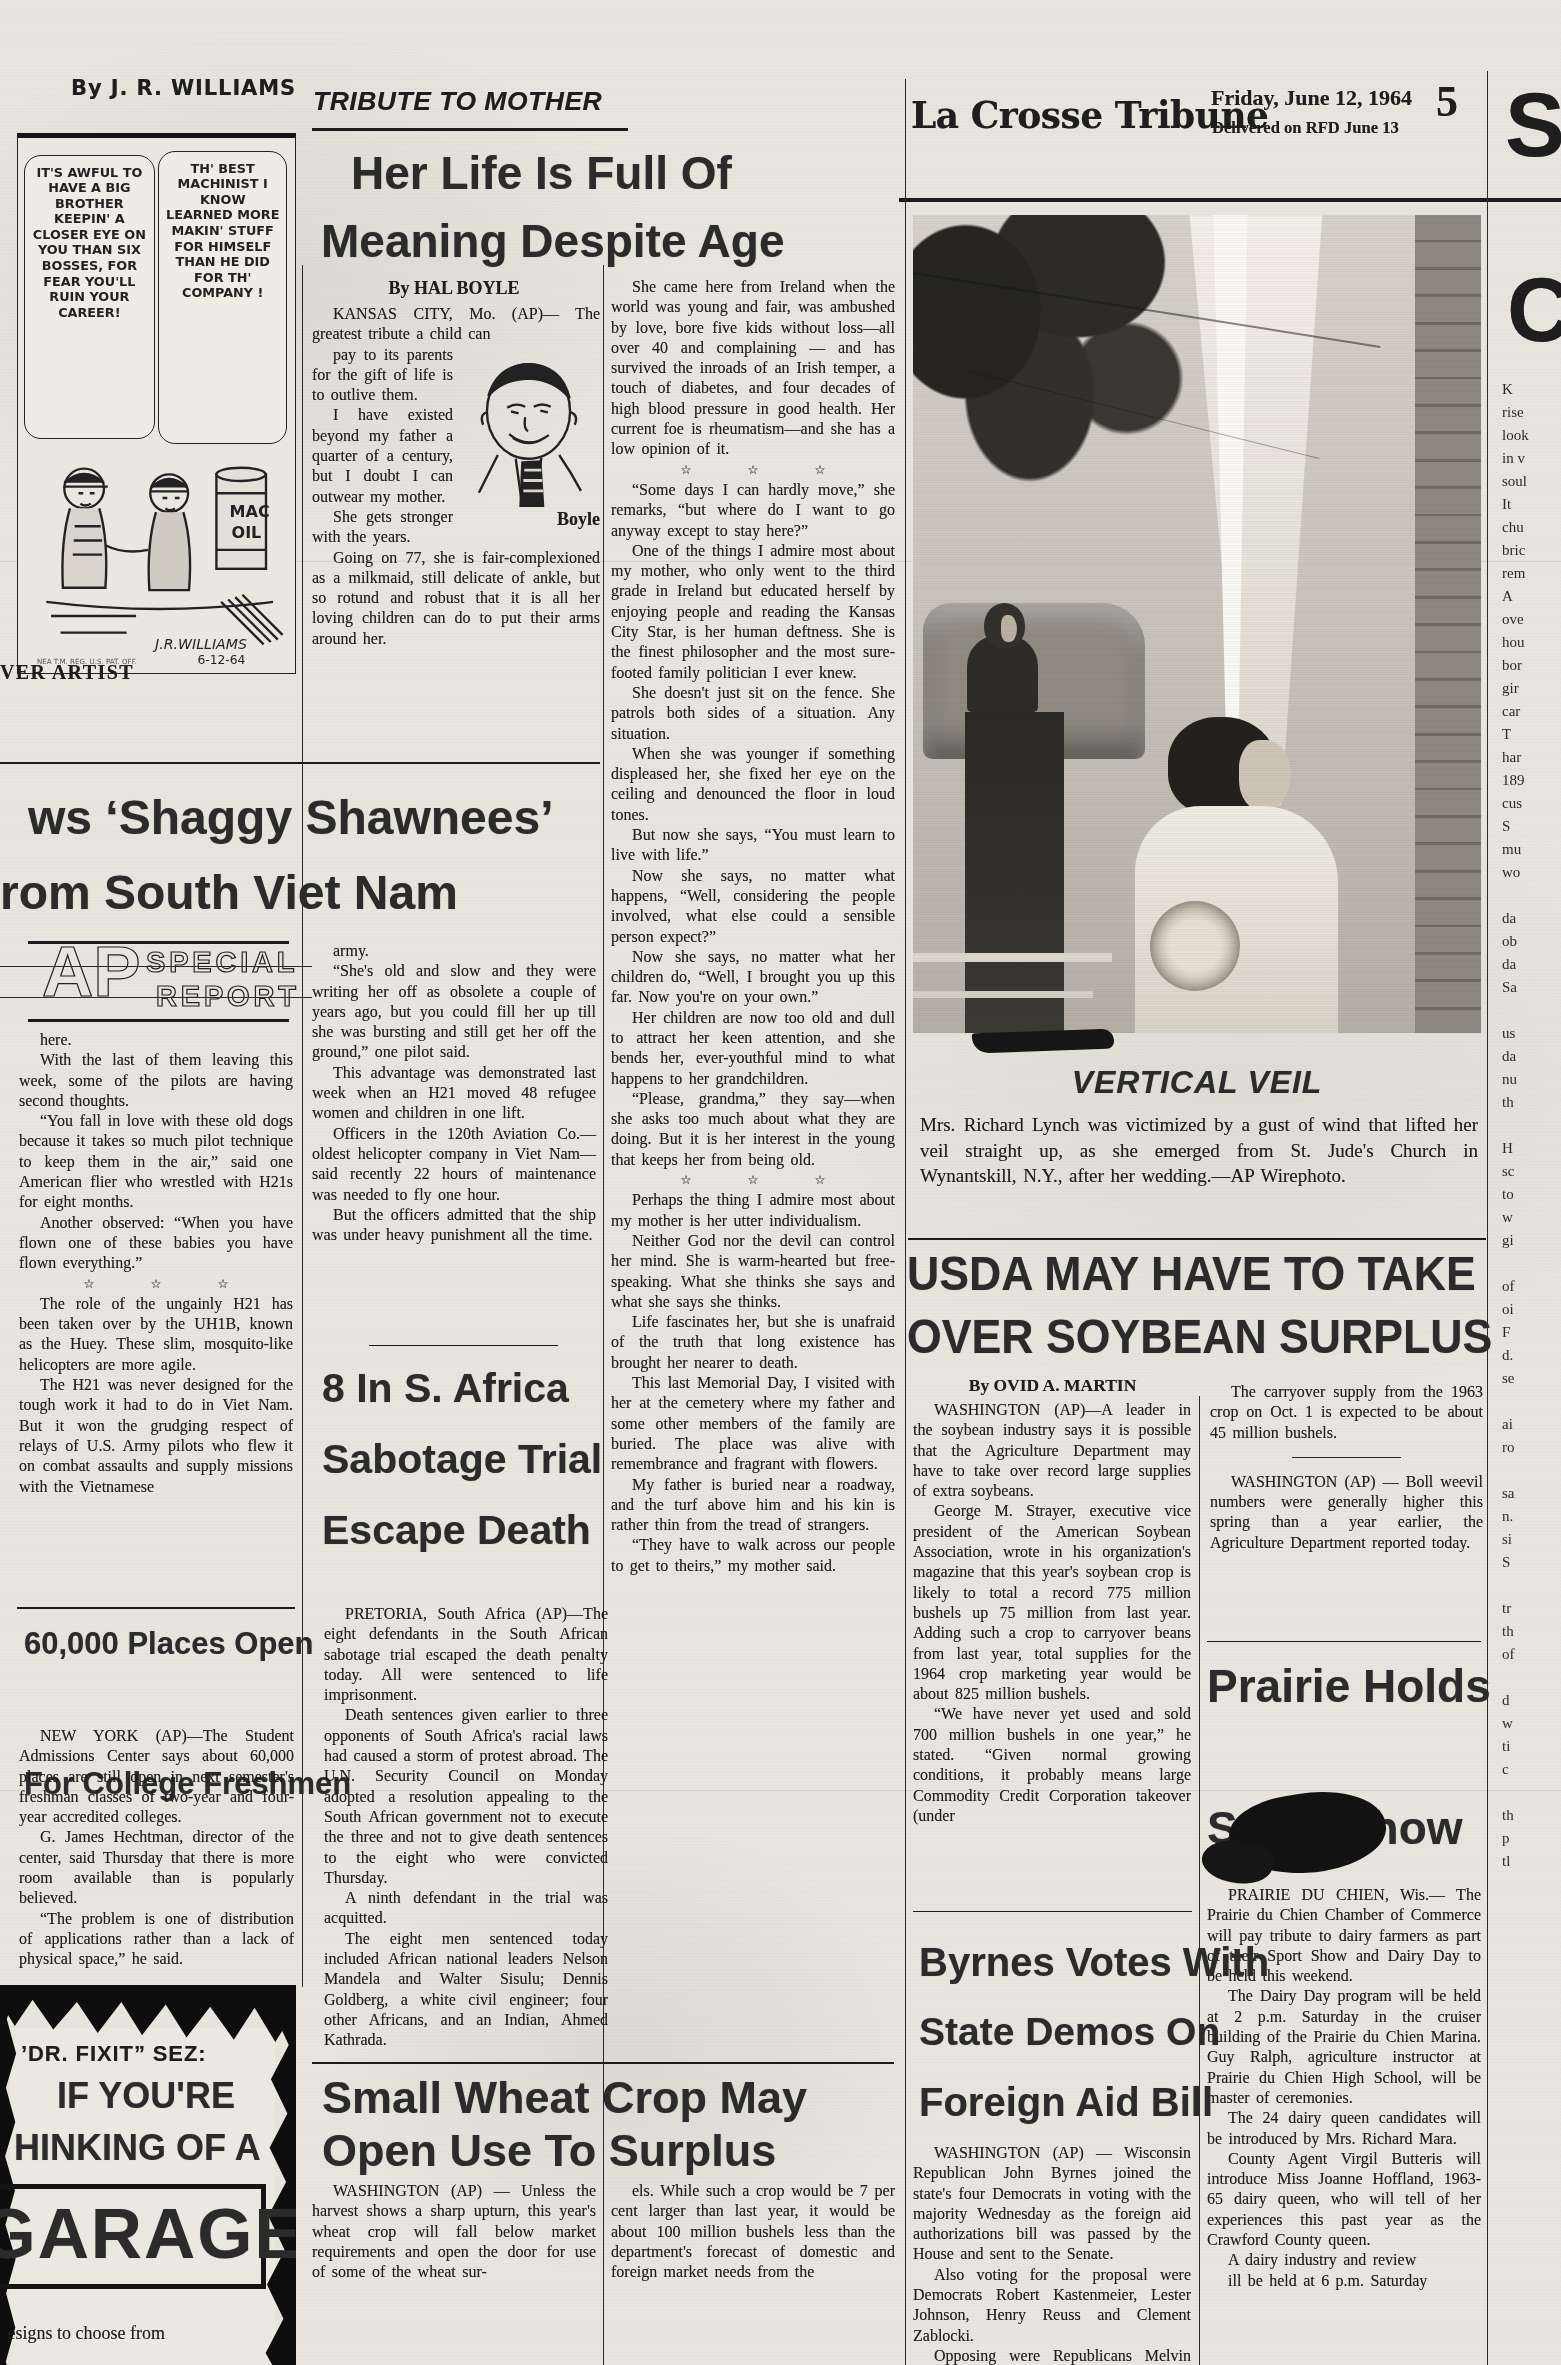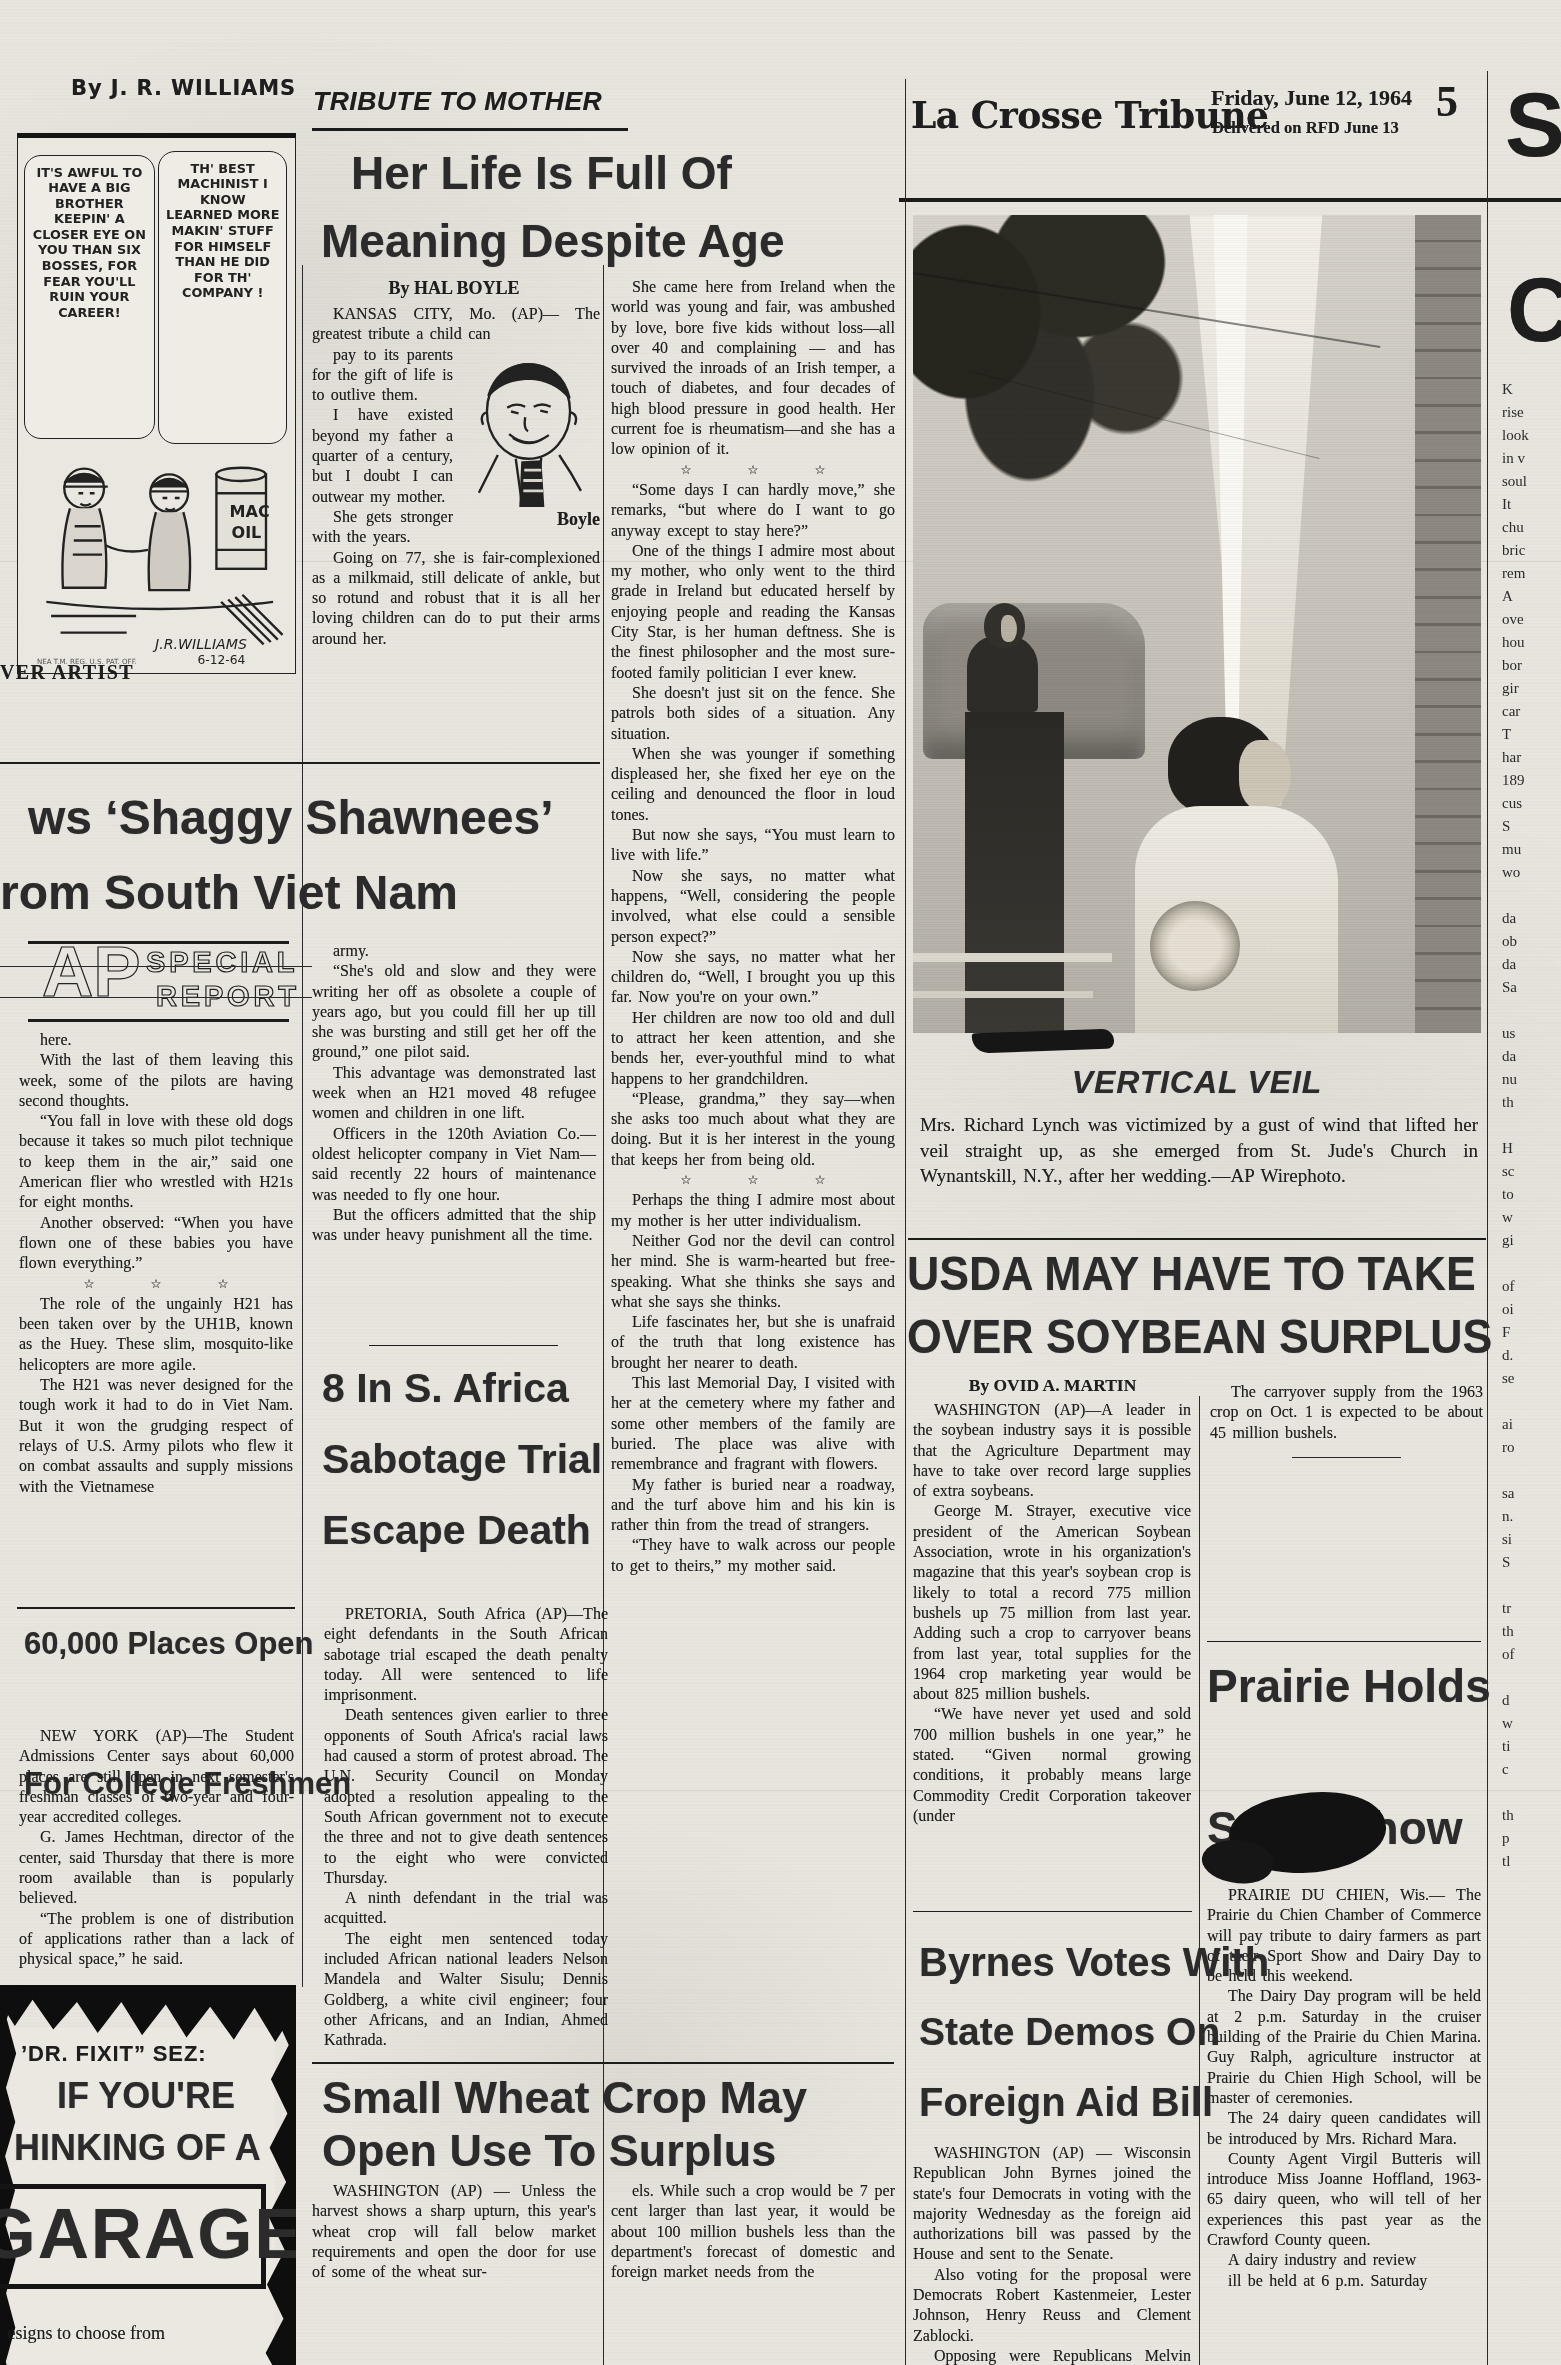--- a/index.html
+++ b/index.html
@@ -175,20 +175,21 @@
   <div class="abs hl" style="left:907px;top:1306px;font-size:48px;line-height:62px;white-space:nowrap;transform:scaleX(.93);transform-origin:left;">OVER SOYBEAN SURPLUS</div>
   <div class="abs ink" style="left:913px;top:1375px;width:279px;text-align:center;font:bold 17.5px 'Liberation Serif',serif;">By OVID A. MARTIN</div>
   <div class="abs bt ink" style="left:913px;top:1400px;width:278px;">
       <p>WASHINGTON (AP)—A leader in the soybean industry says it is possible that the Agriculture Department may have to take over record large supplies of extra soybeans.</p>
       <p>George M. Strayer, executive vice president of the American Soybean Association, wrote in his organization's magazine that this year's soybean crop is likely to total a record 775 million bushels up 75 million from last year. Adding such a crop to carryover beans from last year, total supplies for the 1964 crop marketing year would be about 825 million bushels.</p>
       <p>“We have never yet used and sold 700 million bushels in one year,” he stated. “Given normal growing conditions, it probably means large Commodity Credit Corporation takeover (under</p>
     </div>
   <div class="abs bt ink" style="left:1210px;top:1382px;width:273px;">
       <p>The carryover supply from the 1963 crop on Oct. 1 is expected to be about 45 million bushels.</p>
       <div class="divider"></div>
+      <p>WASHINGTON (AP) — Boll weevil numbers were generally higher this spring than a year earlier, the Agriculture Department reported today.</p>
     </div>
 
   <div class="abs rule" style="left:1207px;top:1641px;width:274px;height:1.4px;"></div>
   <div class="abs hl" style="left:1207px;top:1651px;font-size:46px;line-height:71px;white-space:nowrap;">Prairie Holds</div>
   <div class="abs hl" style="left:1207px;top:1793px;font-size:46px;line-height:71px;white-space:nowrap;">Sport Show</div>
   <div class="abs" style="left:1230px;top:1793px;width:156px;height:80px;background:#121212;border-radius:45% 60% 50% 65%;transform:rotate(-9deg);"></div>
   <div class="abs" style="left:1202px;top:1840px;width:71px;height:43px;background:#161616;border-radius:60% 40% 55% 45%;transform:rotate(12deg);"></div>
   <div class="abs bt ink" style="left:1207px;top:1885px;width:274px;">
       <p>PRAIRIE DU CHIEN, Wis.— The Prairie du Chien Chamber of Commerce will pay tribute to dairy farmers as part of their Sport Show and Dairy Day to be held this weekend.</p>
       <p>The Dairy Day program will be held at 2 p.m. Saturday in the cruiser building of the Prairie du Chien Marina. Guy Ralph, agriculture instructor at Prairie du Chien High School, will be master of ceremonies.</p>

